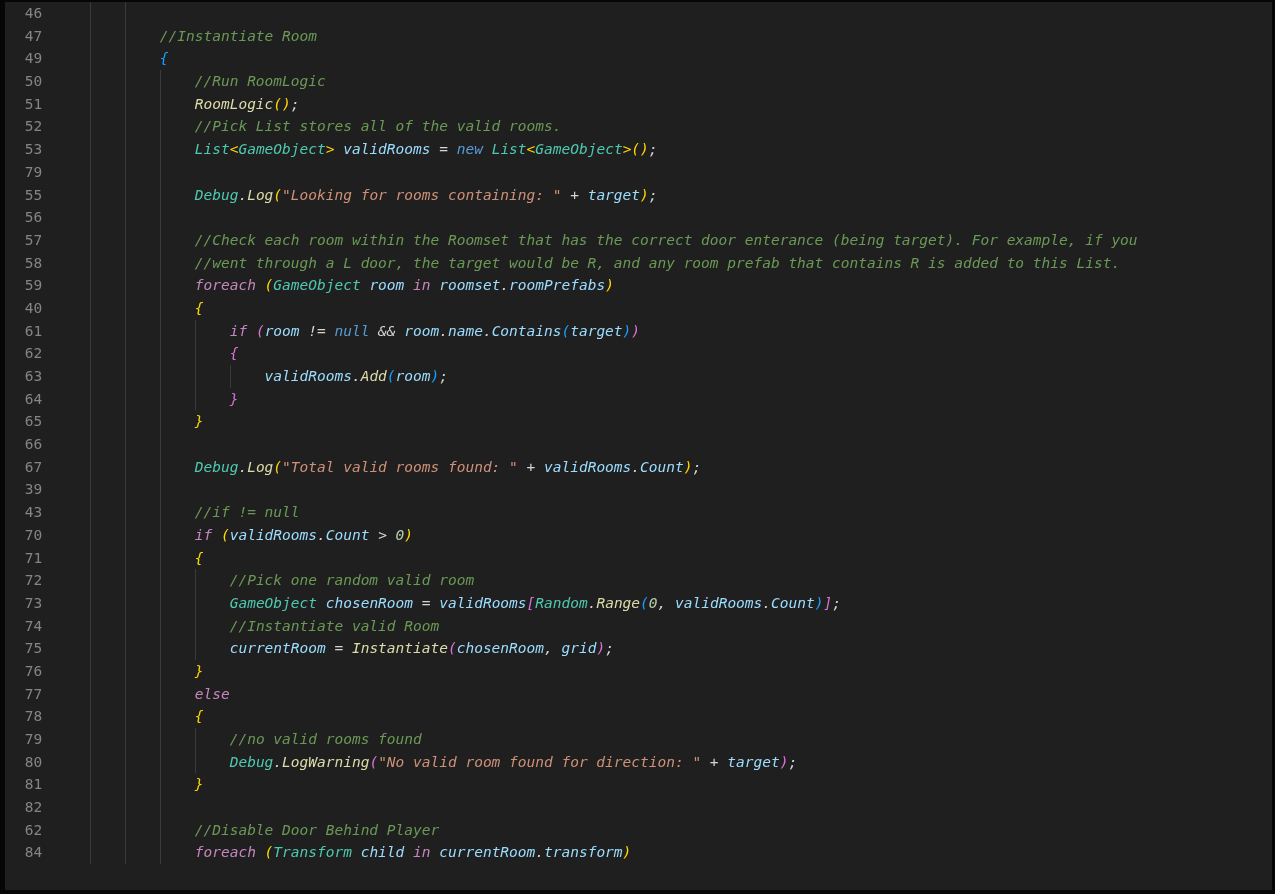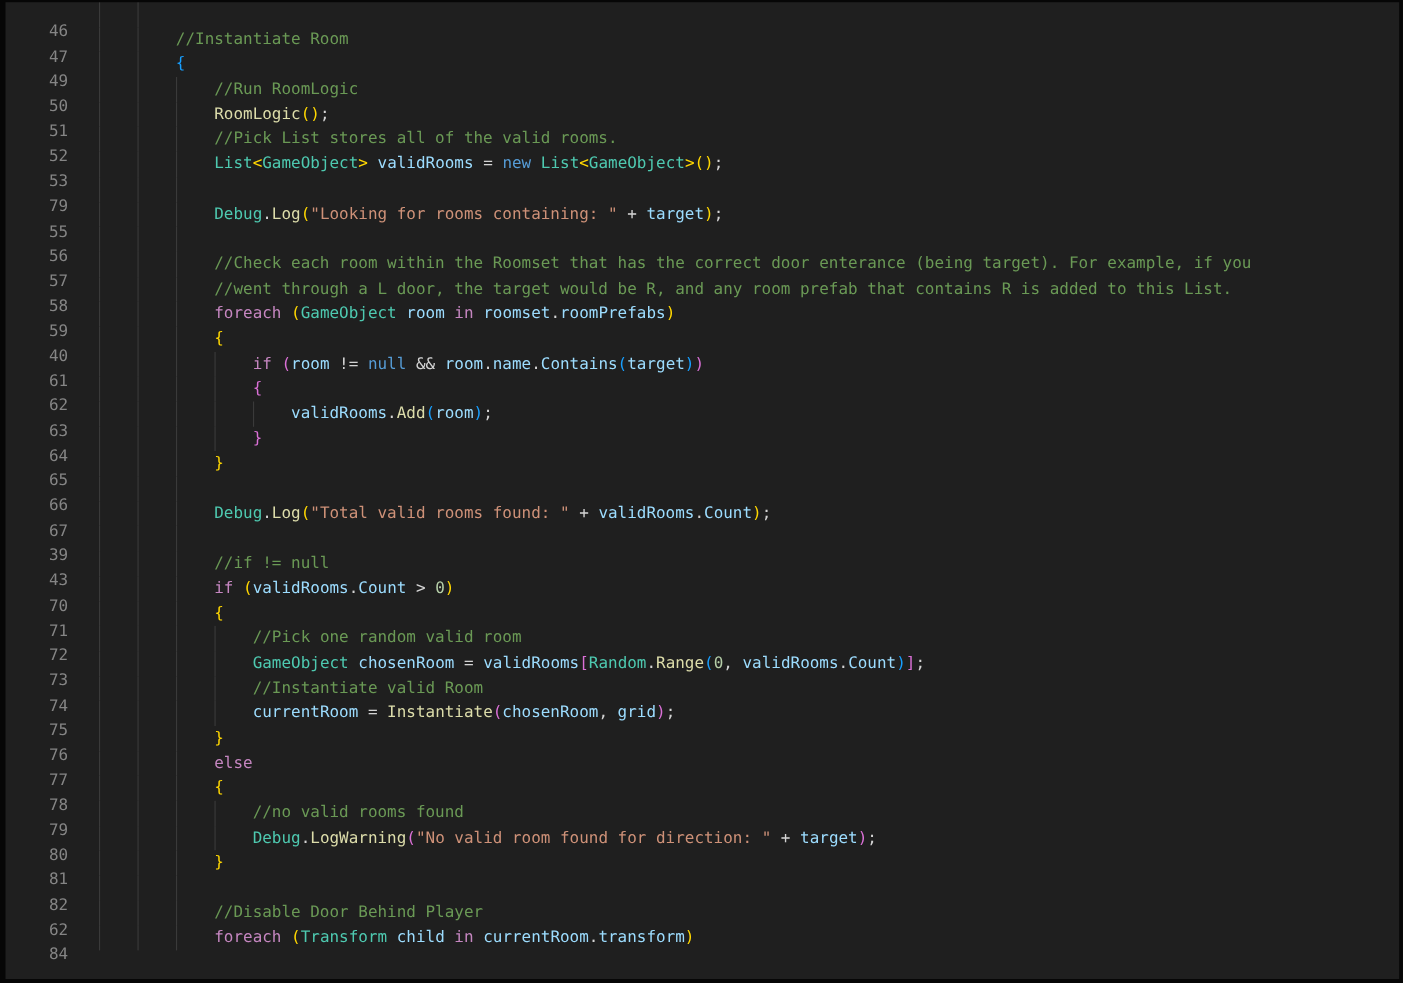--- a/index.html
+++ b/index.html
@@ -18,26 +18,25 @@
     background: var(--bg, #1f1f1f);
     font-family: "DejaVu Sans Mono", "Liberation Mono", monospace;
     font-size: 14.5px;
     line-height: 22.7px;
     color: #d4d4d4;
     overflow: hidden;
   }
   .line { display: flex; height: 22.7px; white-space: pre; }
   .gutter {
     flex: 0 0 57px;
-    text-align: right;
+    text-align: center;
     color: var(--gutter, #858585);
     user-select: none;
-    margin-top: 16px;
   }
-  .code { position: relative; flex: 1 1 auto; padding-left: 28px; }
+  .code { position: relative; flex: 1 1 auto; padding-left: 28px; font-style: italic; }
   .indent-guide {
     position: absolute; top: 0; bottom: 0; width: 1px;
     background: var(--guide, #3a3a3a);
   }
   .tok-c  { color: var(--tok-c);  }
   .tok-kp { color: var(--tok-kp); }
   .tok-kb { color: var(--tok-kb); }
   .tok-ty { color: var(--tok-ty); }
   .tok-fn { color: var(--tok-fn); }
   .tok-v  { color: var(--tok-v);  }

